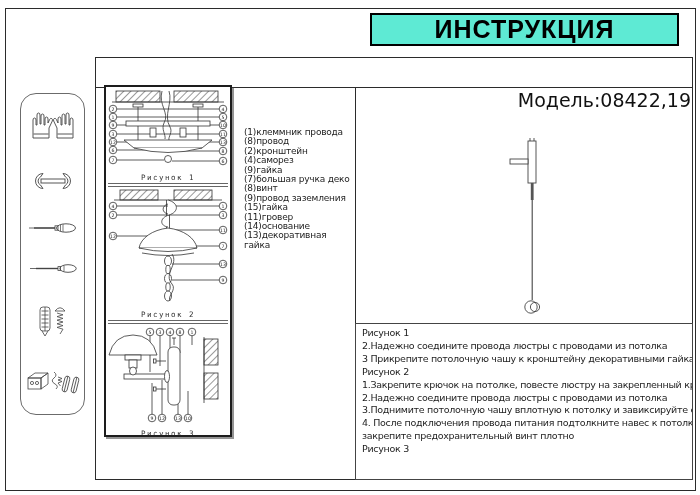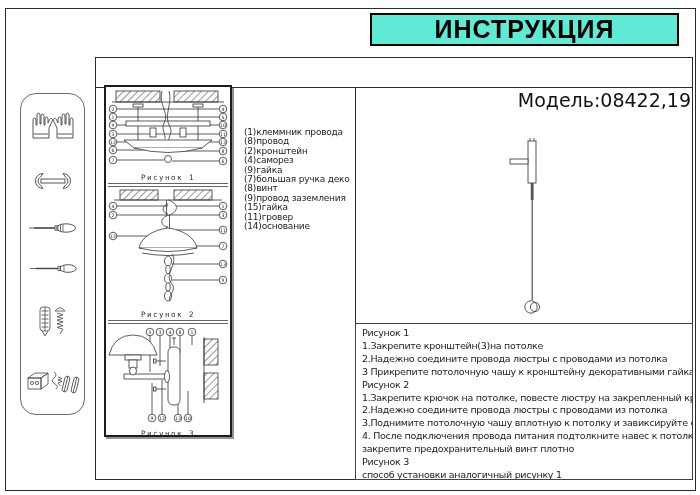--- a/index.html
+++ b/index.html
@@ -328,43 +328,42 @@
       <div>(8)провод</div>
       <div>(2)кронштейн</div>
       <div>(4)саморез</div>
       <div>(9)гайка</div>
       <div>(7)большая ручка деко</div>
       <div>(8)винт</div>
       <div>(9)провод заземления</div>
       <div>(15)гайка</div>
       <div>(11)гровер</div>
       <div>(14)основание</div>
+      <div>(13)декоративная гайка</div>
     </div>
 
     <svg class="pendant" width="56" height="186" viewBox="0 0 56 186">
       <g fill="none" stroke="#444" stroke-width="0.9">
         <line x1="25" y1="2" x2="25" y2="26"></line>
           <line x1="29" y1="2" x2="29" y2="26"></line>
         <rect x="23" y="5" width="8" height="42" fill="#fff"></rect>
         <rect x="5" y="23" width="18" height="5" fill="#fff"></rect>
         <rect x="25.8" y="47" width="2.8" height="17" fill="#555" stroke="none"></rect>
         <line x1="27.2" y1="64" x2="27.2" y2="164" stroke-width="1.1"></line>
         <circle cx="26" cy="171" r="6.2" fill="#fff"></circle>
         <circle cx="30" cy="171" r="4.6" fill="none"></circle>
       </g>
     </svg>
 
     <div class="instr">
       <div>Рисунок 1</div>
-      <div>1.Закрепите кронштейн(3)на потолке</div>
       <div>2.Надежно соедините провода люстры с проводами из потолка</div>
       <div>3 Прикрепите потолочную чашу к кронштейну декоративными гайками</div>
       <div>Рисунок 2</div>
       <div>1.Закрепите крючок на потолке, повесте люстру на закрепленный крючек</div>
       <div>2.Надежно соедините провода люстры с проводами из потолка</div>
       <div>3.Поднимите потолочную чашу вплотную к потолку и завиксируйте ее винтом</div>
       <div>4. После подключения провода питания подтолкните навес к потолку, затем</div>
       <div>закрепите предохранительный винт плотно</div>
       <div>Рисунок 3</div>
-      <div>способ установки аналогичный рисунку 1</div>
     </div>
   </div>
 </div>
 
 </body></html>

